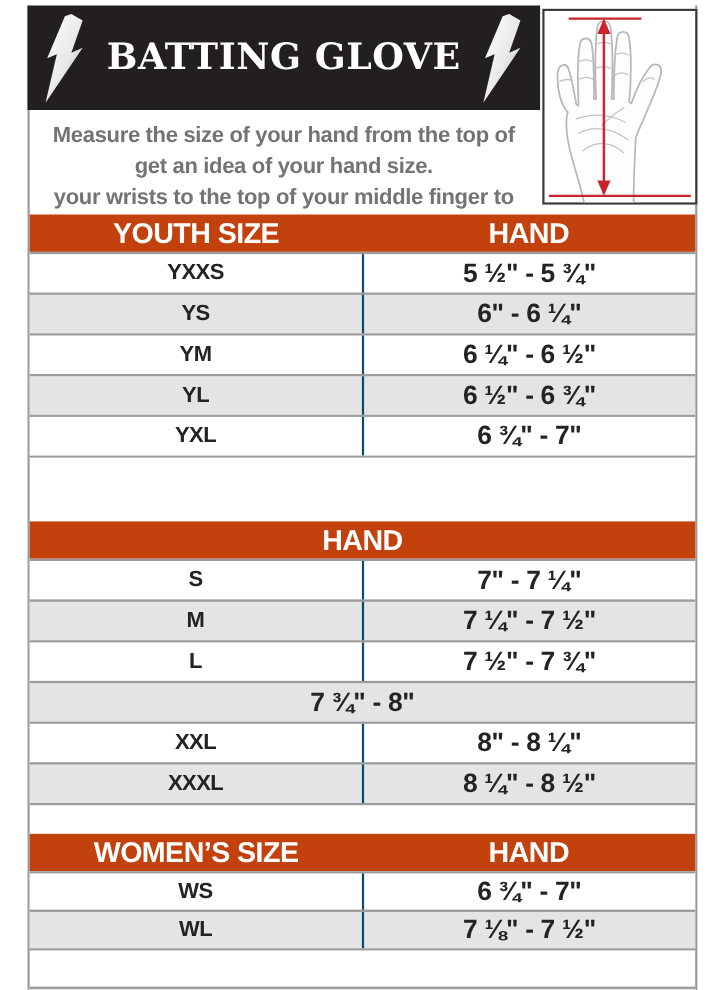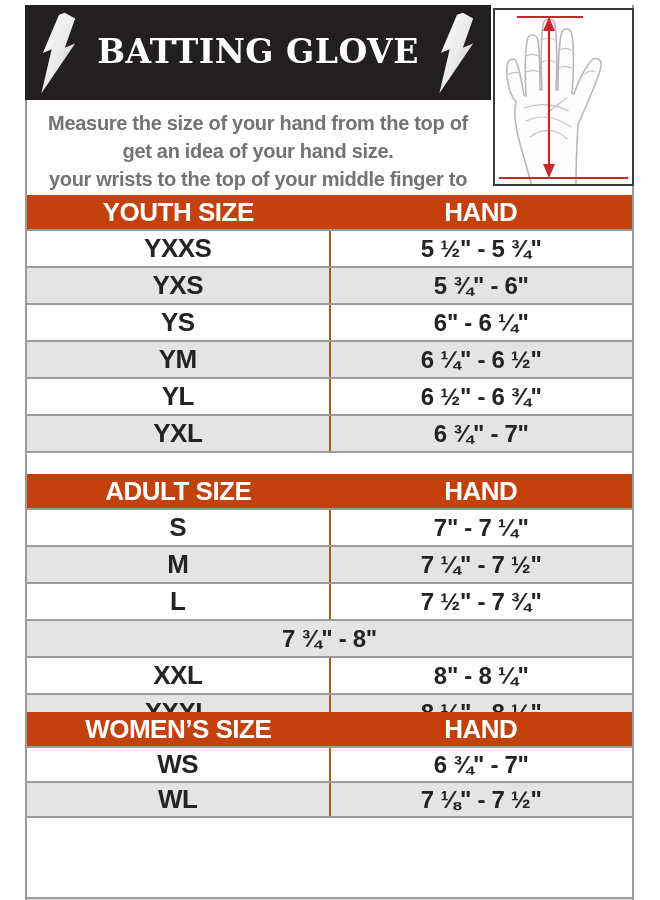--- a/index.html
+++ b/index.html
@@ -24,29 +24,29 @@
 
   
   .instructions{position:absolute;left:27px;top:109px;width:462px;text-align:center;
                 font-size:20px;font-weight:bold;color:#737373;line-height:28px;letter-spacing:-0.3px;}
   .instructions div{white-space:nowrap;}
 
   
   .size-table{position:absolute;left:27px;width:605px;border-bottom:2px solid #9b9b9b;}
   .t1{top:195px;}
   .t2{top:474px;}
-  .t3{top:712px;border-bottom-width:2px;}
+  .t3{top:758px;border-bottom-width:2px;}
   .t-head{height:34px;background:#c2410c;display:flex;}
   .t-head .th{flex:1;display:flex;align-items:center;justify-content:center;color:#ffffff;
               font-size:26px;font-weight:bold;letter-spacing:-0.5px;}
   .t-body .tr{height:37px;display:flex;border-top:2px solid #9b9b9b;box-sizing:border-box;background:#ffffff;}
   .t3 .t-body .tr{height:35px;justify-content:space-between;}
   .t-body .tr:nth-child(even){background:#e4e4e4;}
   .td{flex:1;display:flex;align-items:center;justify-content:center;font-weight:bold;color:#232323;}
-  .td.size{font-size:26px;letter-spacing:-0.5px;border-right:2px solid #a16207;box-sizing:border-box;}
+  .td.size{font-size:20px;letter-spacing:-0.5px;border-right:2px solid #0c4a6e;box-sizing:border-box;}
   .td.hand{font-size:24px;letter-spacing:-0.3px;}
 
   
   .cutoff{position:absolute;left:27px;top:897px;width:605px;height:3px;
           background:#e4e4e4;border-top:2px solid #9b9b9b;}
 </style>
 </head>
 <body>
 
 <div class="page">
@@ -111,45 +111,40 @@
     <div class="t-head">
       <div class="th">YOUTH SIZE</div>
       <div class="th">HAND</div>
     </div>
     <div class="t-body">
       <div class="tr">
           <div class="td size">YXXS</div>
           <div class="td hand">5 ½" - 5 ¾"</div>
         </div>
       <div class="tr">
-          <div class="td size">YXS</div>
-          <div class="td hand">5 ¾" - 6"</div>
-        </div>
-      <div class="tr">
           <div class="td size">YS</div>
           <div class="td hand">6" - 6 ¼"</div>
         </div>
       <div class="tr">
           <div class="td size">YM</div>
           <div class="td hand">6 ¼" - 6 ½"</div>
         </div>
       <div class="tr">
           <div class="td size">YL</div>
           <div class="td hand">6 ½" - 6 ¾"</div>
         </div>
       <div class="tr">
           <div class="td size">YXL</div>
           <div class="td hand">6 ¾" - 7"</div>
         </div>
     </div>
   </div>
 
   <div class="size-table t2">
     <div class="t-head">
-      <div class="th">ADULT SIZE</div>
       <div class="th">HAND</div>
     </div>
     <div class="t-body">
       <div class="tr">
           <div class="td size">S</div>
           <div class="td hand">7" - 7 ¼"</div>
         </div>
       <div class="tr">
           <div class="td size">M</div>
           <div class="td hand">7 ¼" - 7 ½"</div>

